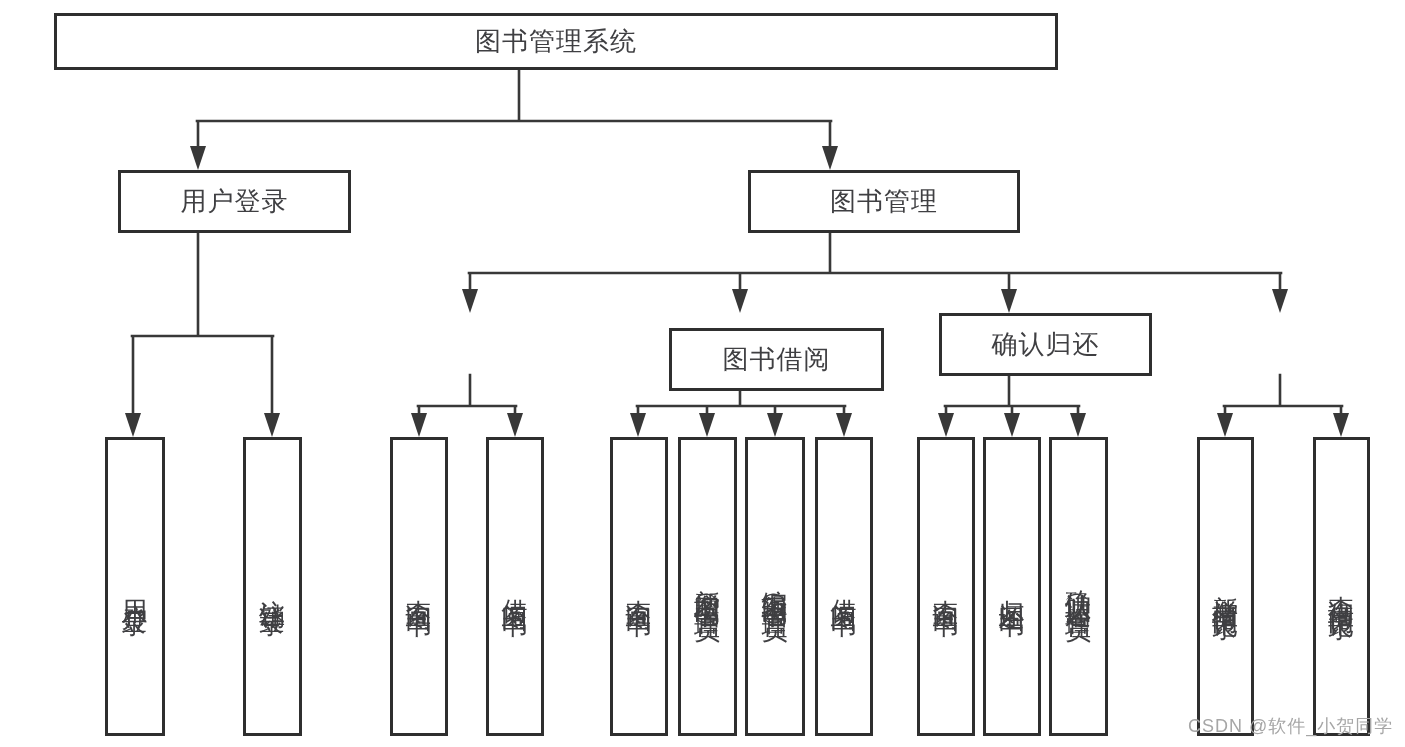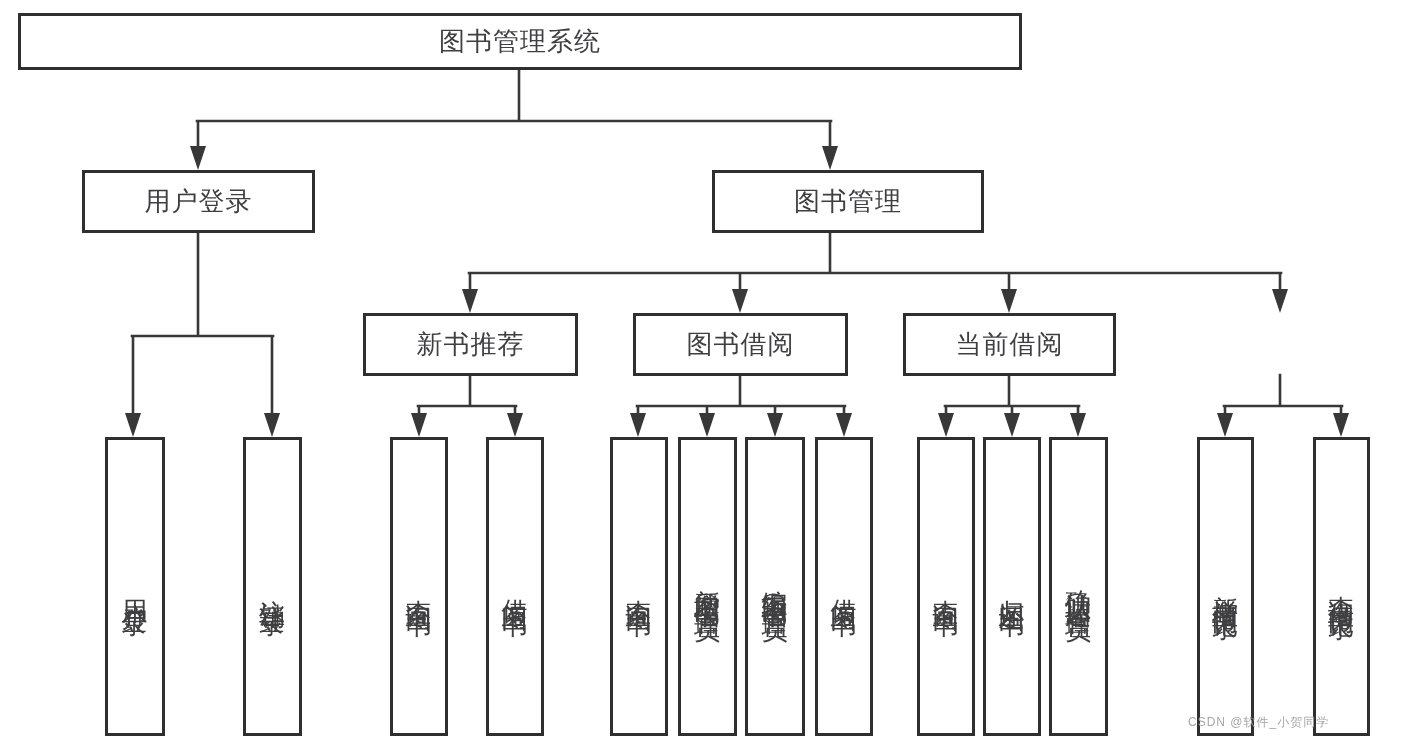--- a/index.html
+++ b/index.html
@@ -23,20 +23,21 @@
   .node{
     position:absolute;
     box-sizing:border-box;
     border:3px solid var(--border);
     background:#fff;
     display:flex;align-items:center;justify-content:center;
     color:var(--text);
     font-size:26px;
     letter-spacing:1px;
     white-space:nowrap;
+    margin-left:36px;
   }
   .vnode{
     position:absolute;
     box-sizing:border-box;
     top:437px;height:299px;
     border:3px solid var(--border);
     background:#fff;
     display:flex;align-items:center;justify-content:center;
     color:var(--text);
   }
@@ -44,21 +45,21 @@
     writing-mode:vertical-rl;
     text-orientation:mixed;
     font-size:26px;
     letter-spacing:4px;
     line-height:1;
     color:var(--text);
   }
   .watermark{
     position:absolute;
     left:1188px;top:714px;
-    font-size:12px;
+    font-size:18px;
     color:var(--watermark);
     letter-spacing:1px;
     white-space:nowrap;
     z-index:5;
   }
 </style>
 </head>
 <body>
 
 <div class="canvas">
@@ -123,28 +124,25 @@
     <span>图书管理系统</span>
   </div>
 
   <div class="node" style="left:82px;top:170px;width:233px;height:63px">
     <span>用户登录</span>
   </div>
   <div class="node" style="left:712px;top:170px;width:272px;height:63px">
     <span>图书管理</span>
   </div>
 
-  <div class="node" style="left:363px;top:313px;width:215px;height:63px">
-    <span>新书推荐</span>
-  </div>
-  <div class="node" style="left:633px;top:313px;width:215px;height:63px">
+  <div class="node" style="left:633px;top:328px;width:215px;height:63px">
     <span>图书借阅</span>
   </div>
   <div class="node" style="left:903px;top:313px;width:213px;height:63px">
-    <span>当前借阅</span>
+    <span>确认归还</span>
   </div>
 
   <div class="vnode" style="left:105px;width:60px">
     <span>用户登录</span>
   </div>
   <div class="vnode" style="left:243px;width:59px">
     <span>注销登录</span>
   </div>
   <div class="vnode" style="left:390px;width:58px">
     <span>查询图书</span>

